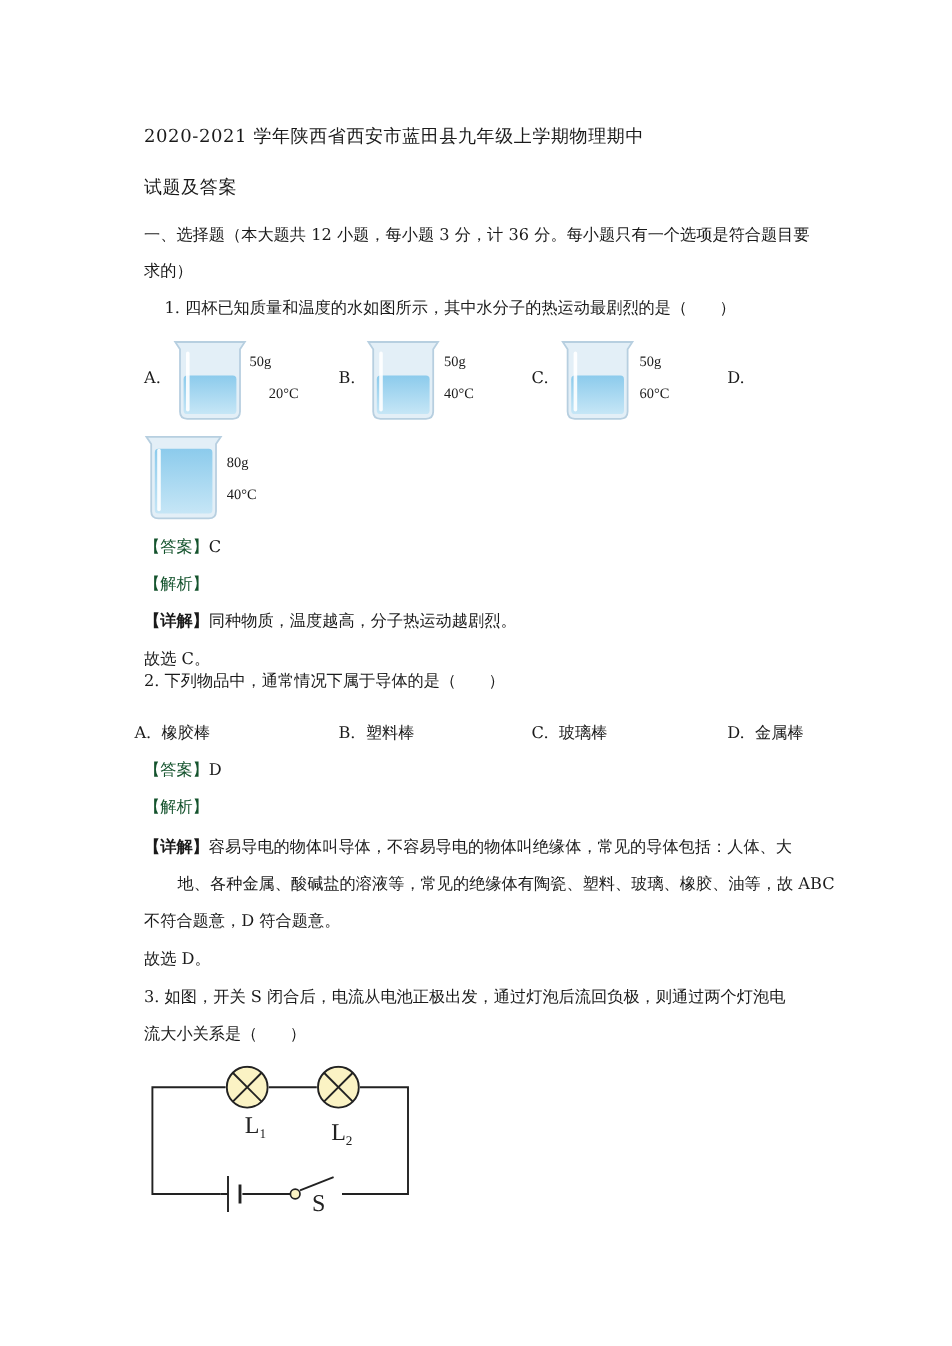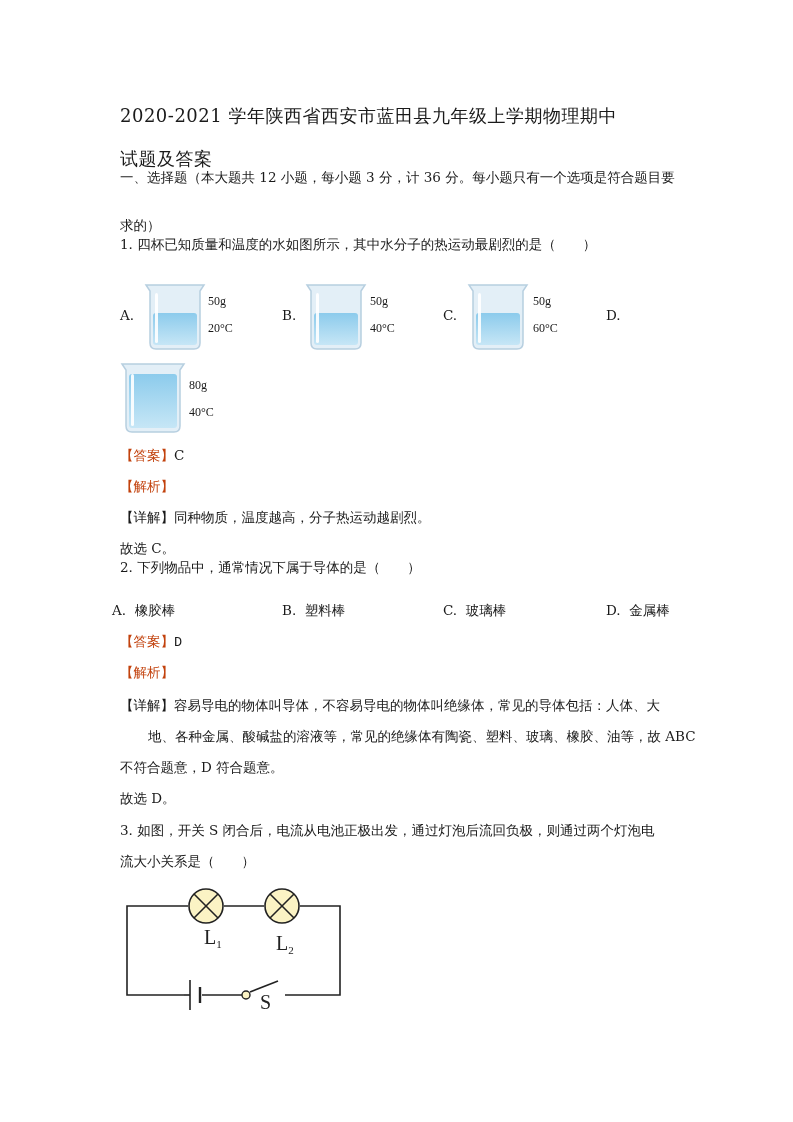--- a/index.html
+++ b/index.html
@@ -2,54 +2,54 @@
 <html><head>
 <meta charset="utf-8">
 <style>
   html, body { margin: 0; padding: 0; background: #ffffff; }
   body {
     width: 793px; height: 1122px; position: relative; overflow: hidden;
     font-family: "DejaVu Serif", "Liberation Serif", serif;
     color: #1a1a1a;
   }
   .abs { position: absolute; white-space: nowrap; }
-  .title { font-size: 18px; left: 120px; letter-spacing: 0.5px; }
+  .title { font-size: 15px; left: 120px; letter-spacing: 0.5px; }
   .body-text { font-size: 13.5px; left: 120px; }
-  .tag { color: #c2410c; }
-  .tag-bold { font-weight: normal; }
+  .tag { color: #14532d; }
+  .tag-bold { font-weight: bold; }
   .opt { font-size: 13.5px; }
   .beaker-label { font-size: 12px; font-family: "Liberation Serif", serif; }
   svg text { font-family: "Liberation Serif", serif; }
 </style>
 </head>
 <body>
 
 <div class="abs title" style="top:104px;">2020-2021 学年陕西省西安市蓝田县九年级上学期物理期中</div>
 <div class="abs title" style="top:147px;text-align:right;">试题及答案</div>
 
-<div class="abs body-text" style="top:169px;">一、选择题（本大题共 12 小题，每小题 3 分，计 36 分。每小题只有一个选项是符合题目要</div>
+<div class="abs body-text" style="top:187px;">一、选择题（本大题共 12 小题，每小题 3 分，计 36 分。每小题只有一个选项是符合题目要</div>
 <div class="abs body-text" style="top:217px;text-align:center;">求的）</div>
 
-<div class="abs body-text" style="top:236px;">1.  四杯已知质量和温度的水如图所示，其中水分子的热运动最剧烈的是（　　）</div>
+<div class="abs body-text" style="top:248px;margin-left:17px;">1.  四杯已知质量和温度的水如图所示，其中水分子的热运动最剧烈的是（　　）</div>
 
 <div>
   <div class="abs opt" style="left:120px; top:307px;">A.</div>
   <svg class="abs" style="left:144px; top:283px;" width="62" height="68">
     <defs>
       <linearGradient id="wA" x1="0" y1="0" x2="0" y2="1">
         <stop offset="0" stop-color="#8ccbec"></stop>
           <stop offset="1" stop-color="#c6e6f6"></stop>
       </linearGradient>
     </defs>
     <path d="M2 2 L60 2 L56 8 L56 60 Q56 66 50 66 L12 66 Q6 66 6 60 L6 8 Z" fill="#e3eff7" stroke="#b7cfe0" stroke-width="1.5"></path>
     <rect x="9" y="30" width="44" height="32" rx="3" fill="url(#wA)"></rect>
     <rect x="11" y="10" width="3" height="50" rx="1.5" fill="#ffffff" opacity="0.9"></rect>
   </svg>
   <div class="abs beaker-label" style="left:208px; top:294px;">50g</div>
-  <div class="abs beaker-label" style="left:208px; top:321px;">20°C</div>
+  <div class="abs beaker-label" style="left:224px; top:321px;">20°C</div>
 </div>
 
 <div>
   <div class="abs opt" style="left:282px; top:307px;">B.</div>
   <svg class="abs" style="left:305px; top:283px;" width="62" height="68">
     <path d="M2 2 L60 2 L56 8 L56 60 Q56 66 50 66 L12 66 Q6 66 6 60 L6 8 Z" fill="#e3eff7" stroke="#b7cfe0" stroke-width="1.5"></path>
     <rect x="9" y="30" width="44" height="32" rx="3" fill="url(#wA)"></rect>
     <rect x="11" y="10" width="3" height="50" rx="1.5" fill="#ffffff" opacity="0.9"></rect>
   </svg>
   <div class="abs beaker-label" style="left:370px; top:294px;">50g</div>
@@ -94,21 +94,21 @@
 <div class="abs body-text" style="top:602px; left:282px;">
   <span>B.</span>&nbsp;&nbsp;<span>塑料棒</span>
 </div>
 <div class="abs body-text" style="top:602px; left:443px;">
   <span>C.</span>&nbsp;&nbsp;<span>玻璃棒</span>
 </div>
 <div class="abs body-text" style="top:602px; left:606px;">
   <span>D.</span>&nbsp;&nbsp;<span>金属棒</span>
 </div>
 
-<div class="abs body-text" style="top:633px;font-family:Liberation Mono, monospace;">
+<div class="abs body-text" style="top:633px;">
   <span class="tag">【答案】</span><span>D</span>
 </div>
 <div class="abs body-text tag" style="top:664px;">【解析】</div>
 <div class="abs body-text" style="top:697px;">
   <span class="tag-bold">【详解】</span><span>容易导电的物体叫导体，不容易导电的物体叫绝缘体，常见的导体包括：人体、大</span>
 </div>
 <div class="abs body-text" style="top:728px;margin-left:28px;">地、各种金属、酸碱盐的溶液等，常见的绝缘体有陶瓷、塑料、玻璃、橡胶、油等，故 ABC</div>
 <div class="abs body-text" style="top:759px;">不符合题意，D 符合题意。</div>
 <div class="abs body-text" style="top:790px;">故选 D。</div>
 

